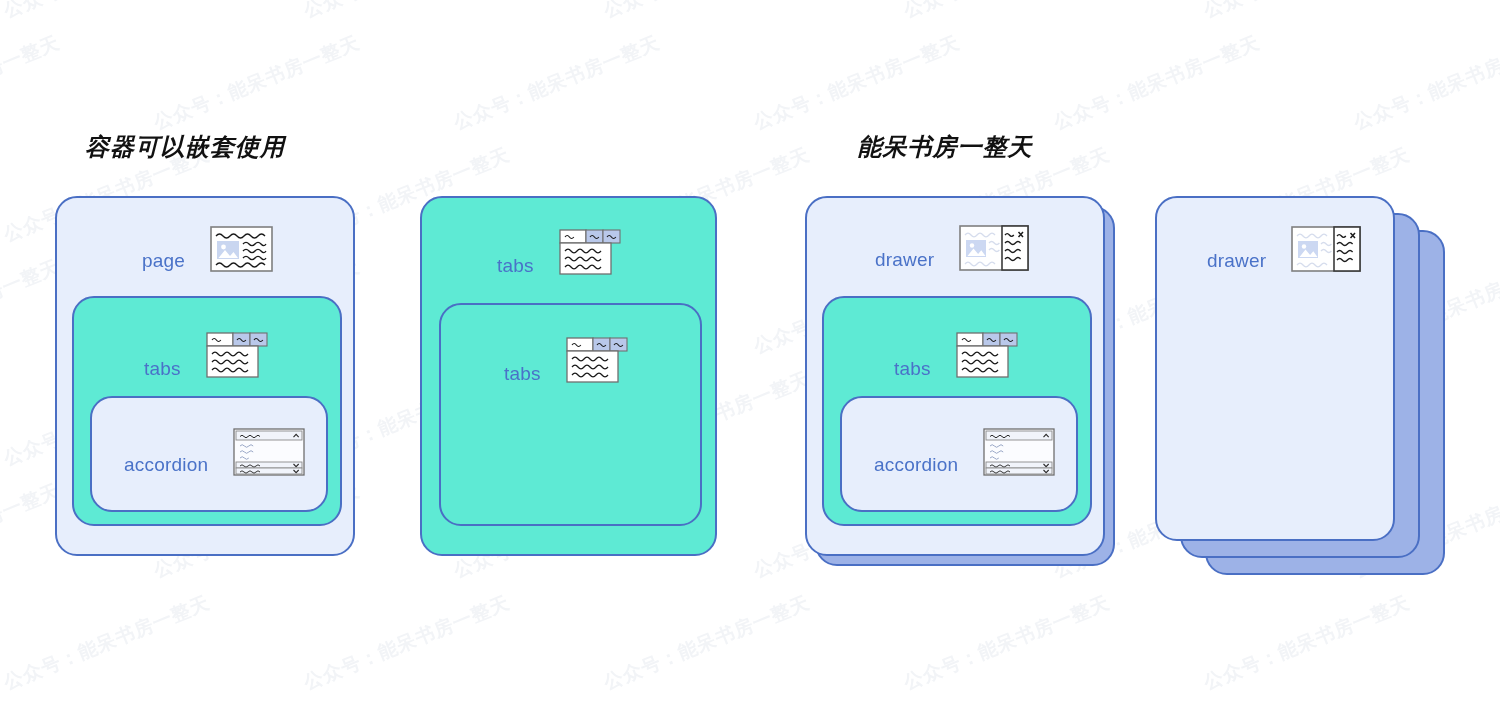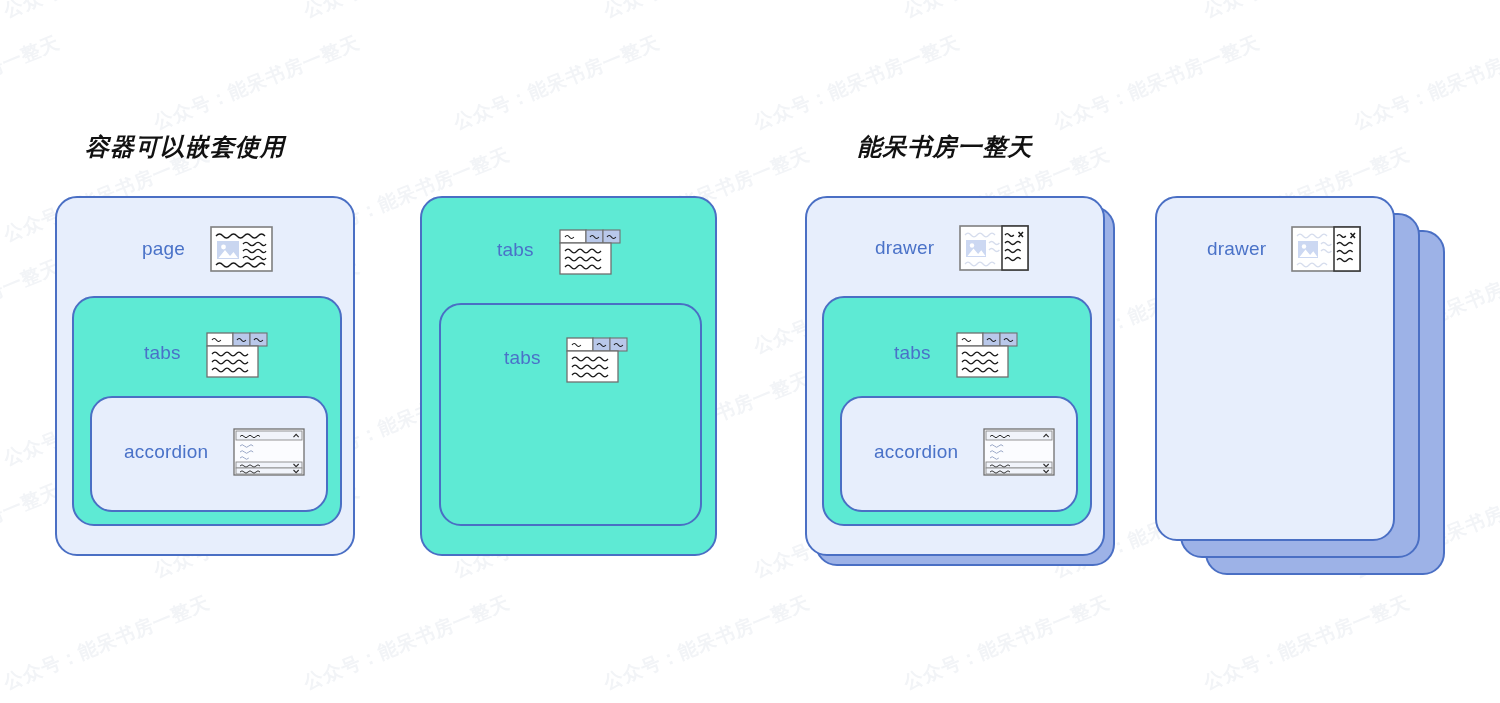--- a/index.html
+++ b/index.html
@@ -78,21 +78,21 @@
     box-sizing: border-box;
     border: 2.5px solid #4a6fc4;
     border-radius: 22px;
     background: #9db2e7;
   }
 
   
   .item-row {
     position: absolute;
     display: flex;
-    align-items: center;
+    align-items: flex-end;
     gap: 25px;
   }
   .item-label {
     font-size: 19px;
     color: #4a72c8;
     font-family: "Liberation Sans", sans-serif;
     letter-spacing: 0.2px;
     white-space: nowrap;
   }
   .icon-holder {

